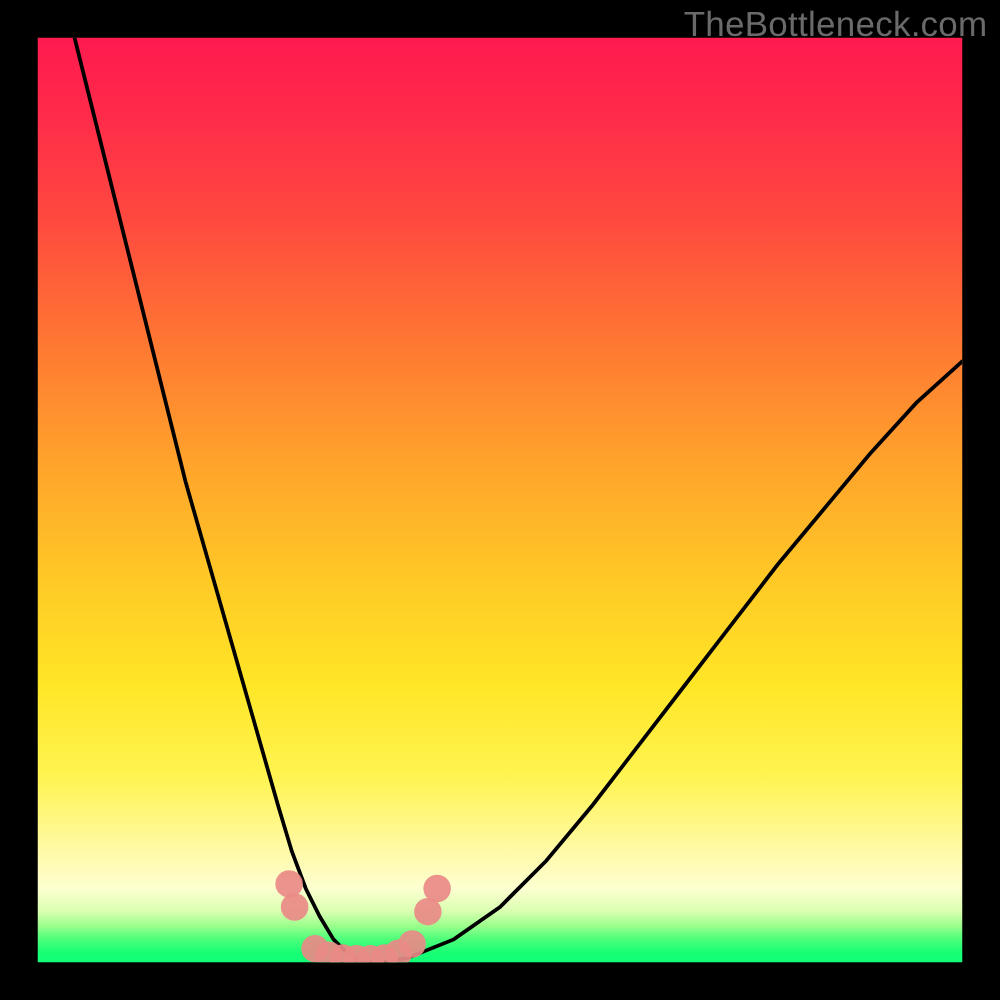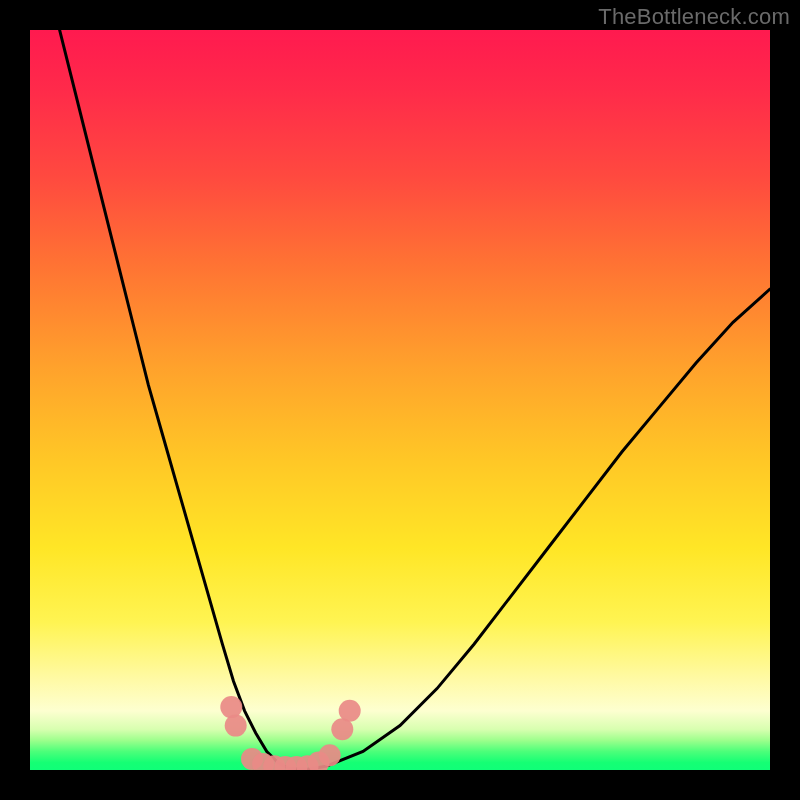--- a/index.html
+++ b/index.html
@@ -57,21 +57,21 @@
     left: 0;
     top: 0;
     width: 100%;
     height: 100%;
   }
   .watermark {
     position: absolute;
     top: 4px;
     right: 10px;
     color: #6a6a6a;
-    font-size: 22px;
+    font-size: 28px;
     font-weight: 500;
     letter-spacing: 0.2px;
   }
 </style>
 </head>
 <body>
 
 <div class="frame">
 
   <div class="plot-area">

